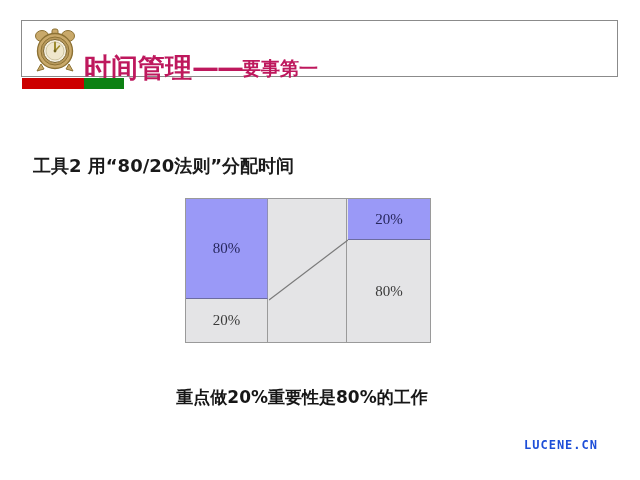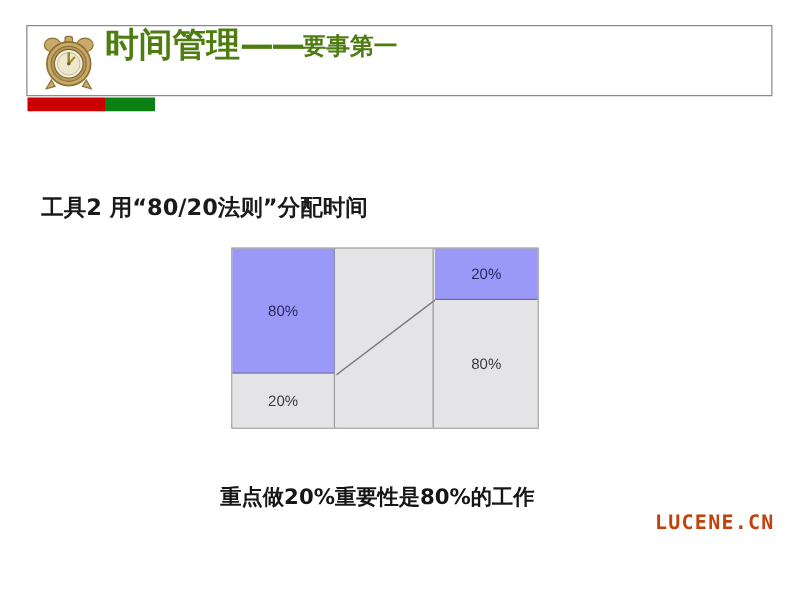--- a/index.html
+++ b/index.html
@@ -29,27 +29,27 @@
   #clock-icon {
     position: absolute;
     left: 10px;
     top: 5px;
     width: 46px;
     height: 47px;
   }
   #header-title {
     position: absolute;
     left: 62px;
-    top: 2px;
+    top: 22px;
     font-size: 27px;
     font-weight: 700;
-    color: #4d7c0f;
+    color: #be185d;
     letter-spacing: 0px;
     white-space: nowrap;
-    line-height: 28px;
+    line-height: 49px;
     font-family: "DejaVu Sans", "Liberation Sans", sans-serif;
   }
   #header-title .dash {
     letter-spacing: -2px;
   }
   #header-title .sub {
     font-size: 19px;
     font-weight: 700;
     vertical-align: 2px;
   }
@@ -95,23 +95,23 @@
     background: #e4e4e6;
     border: 1px solid #9a9a9a;
     box-sizing: border-box;
   }
   .cell {
     position: absolute;
     box-sizing: border-box;
     display: flex;
     align-items: center;
     justify-content: center;
-    font-size: 12px;
+    font-size: 15px;
     color: #2b2b44;
-    font-family: Liberation Sans, sans-serif;
+    font-family: Liberation Serif, serif;
   }
   .cell.purple {
     background: #9a99f7;
     color: #27275e;
   }
   .cell.grayfill {
     background: #e4e4e6;
     color: #3a3a3a;
   }
 
@@ -163,24 +163,24 @@
     font-size: 17px;
     font-weight: 700;
     color: #161616;
     font-family: "DejaVu Sans", "Liberation Sans", sans-serif;
   }
 
   
   #watermark {
     position: absolute;
     left: 524px;
-    top: 408px;
-    font-size: 16px;
-    font-weight: 700;
-    color: #c2410c;
+    top: 438px;
+    font-size: 12px;
+    font-weight: 700;
+    color: #1d4ed8;
     letter-spacing: 1px;
     font-family: "DejaVu Sans Mono", "Liberation Mono", monospace;
   }
 </style>
 </head>
 <body>
 
 <div id="header-box">
 
   <div id="clock-icon">

